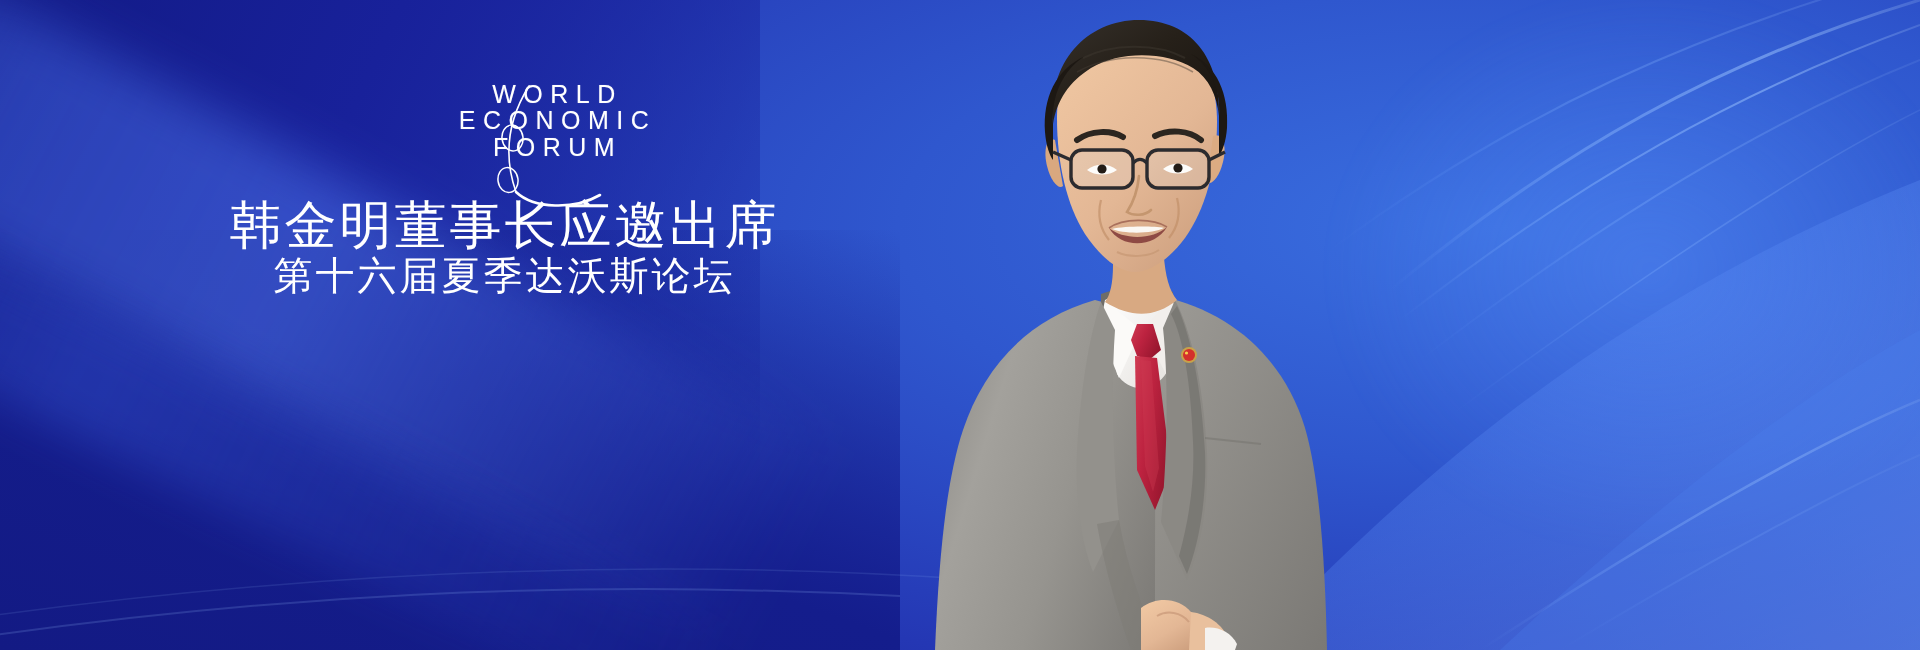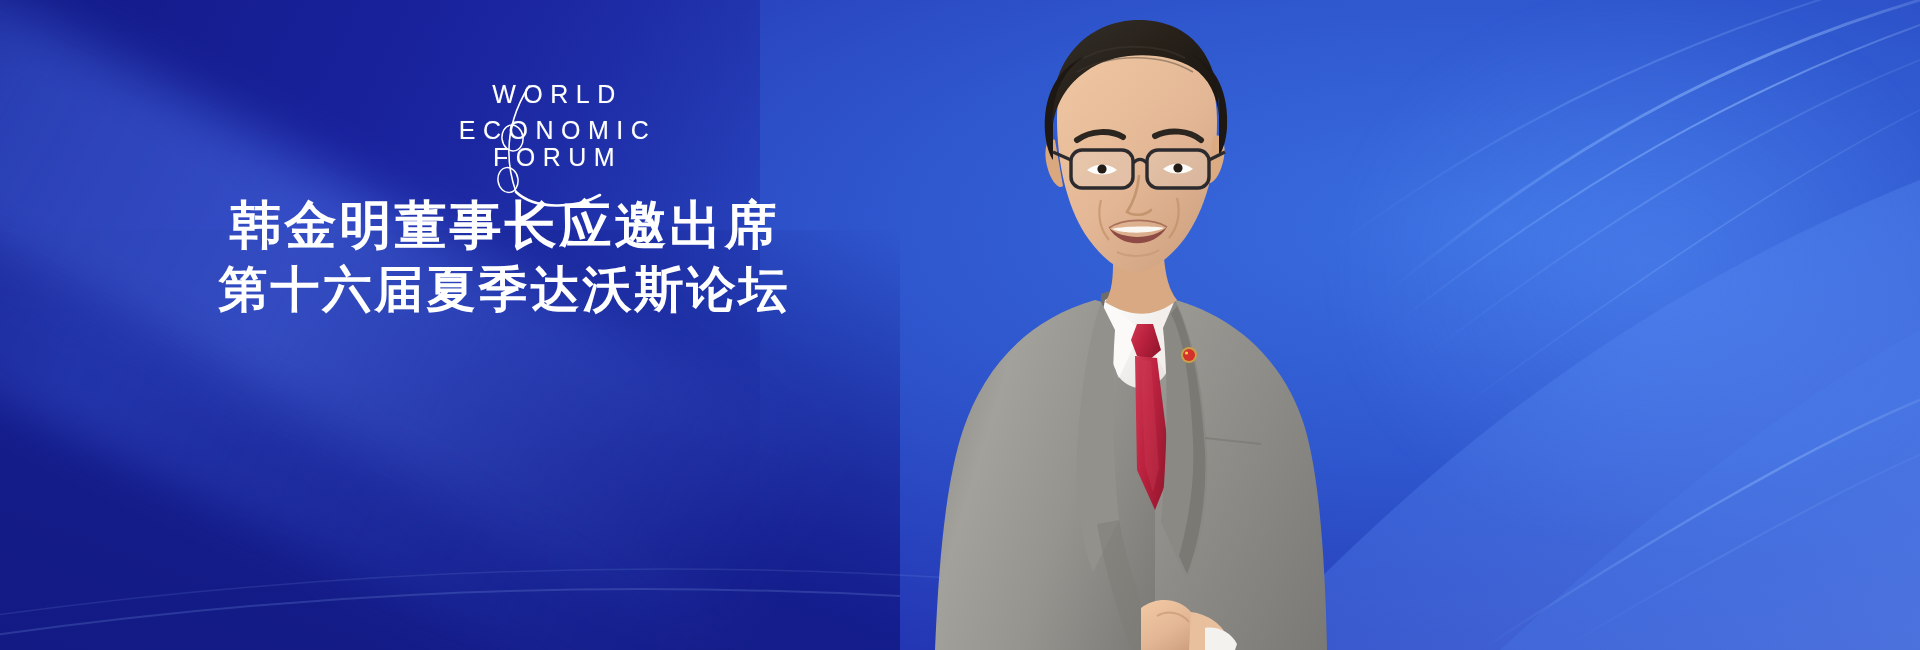--- a/index.html
+++ b/index.html
@@ -53,38 +53,38 @@
   #wef-logo .wef-line{
     color:#ffffff;
     text-align:center;
     font-weight:300;
     line-height:1;
     position:relative;
     z-index:2;
     text-shadow:0 0 1px rgba(255,255,255,.35);
   }
   #wef-logo .wef-l1{font-size:25px;letter-spacing:7.5px;padding-left:7px;}
-  #wef-logo .wef-l2{font-size:25px;letter-spacing:7.5px;padding-left:7px;margin-top:11px;}
+  #wef-logo .wef-l2{font-size:25px;letter-spacing:7.5px;padding-left:7px;margin-top:1px;}
   #wef-logo .wef-l3{font-size:25px;letter-spacing:7.5px;padding-left:7px;margin-top:2px;}
   #wef-logo .wef-mark{position:absolute;left:0;top:-8px;width:260px;height:135px;z-index:1;}
   
   #headline{
     position:absolute;left:0;top:196px;width:990px;
     text-align:center;
     z-index:5;
   }
   #headline .hl{
     color:#ffffff;
-    font-weight:700;
+    font-weight:400;
     white-space:nowrap;
     line-height:1.12;
     padding-left:19px;
   }
   #headline .hl1{font-size:52px;letter-spacing:3px;}
-  #headline .hl2{font-size:49px;letter-spacing:3px;margin-top:8px;}
+  #headline .hl2{font-size:39px;letter-spacing:3px;margin-top:0;}
   
   #portrait{
     position:absolute;left:905px;top:0;width:470px;height:650px;z-index:6;
   }
   #portrait svg{display:block;width:470px;height:650px;}
 </style>
 </head>
 <body>
 
 <div id="banner">

